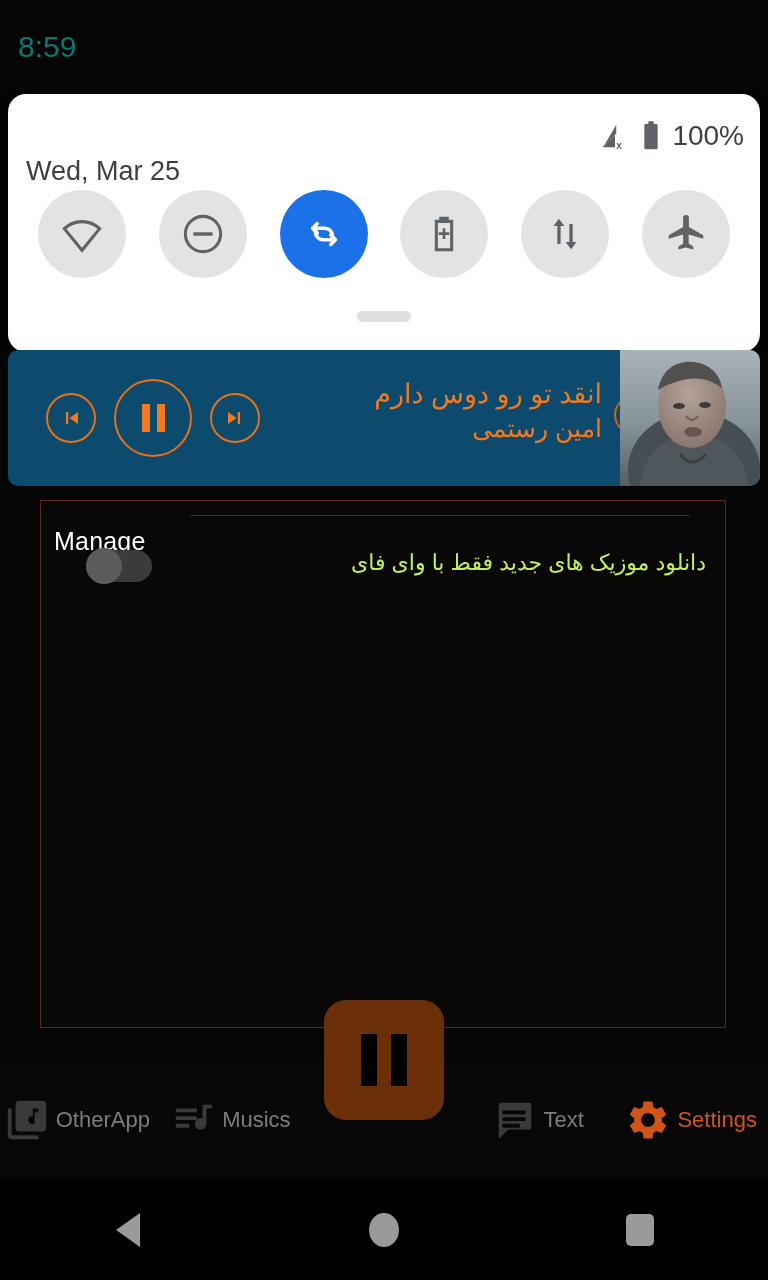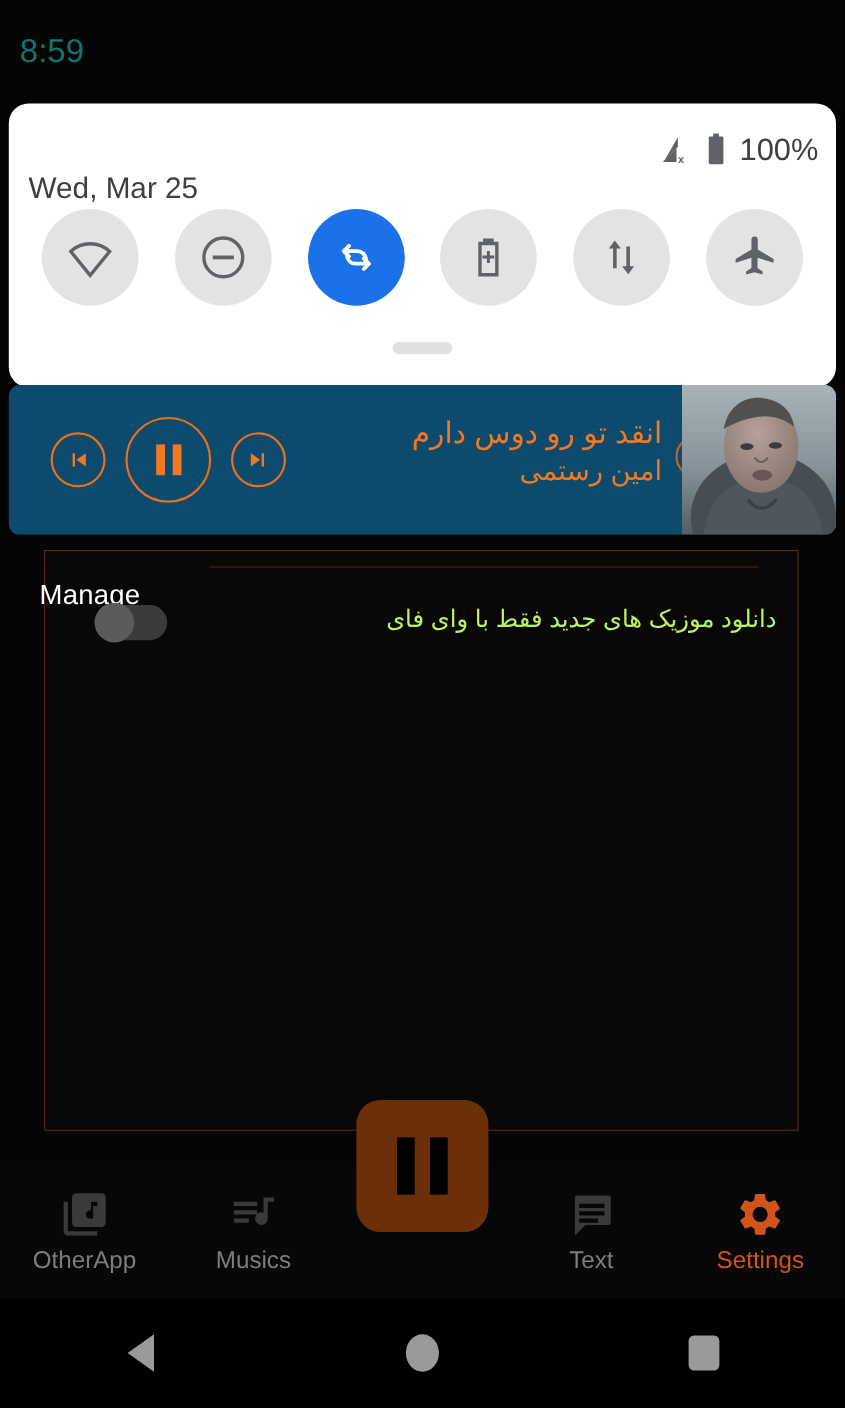--- a/index.html
+++ b/index.html
@@ -24,21 +24,21 @@
   }
   .panel-divider {
     position: absolute;
     left: 190px; right: 78px; top: 515px;
     height: 1px;
     background: #5c2a0e;
     opacity: .85;
   }
   .manage-label {
     position: absolute;
-    left: 36px; top: 527px;
+    left: 54px; top: 527px;
     font-size: 25px; color: #fff;
     letter-spacing: .2px;
   }
   .wifi-only-text {
     position: absolute;
     right: 62px; top: 550px;
     font-size: 22px; color: #bef264;
     direction: rtl;
   }
   .toggle {
@@ -70,21 +70,21 @@
   
   .bottom-nav {
     position: absolute;
     left: 0; right: 0; bottom: 100px;
     height: 120px;
     background: #070707;
     display: flex; align-items: center;
     z-index: 4;
   }
   .nav-item {
-    flex: 1; display: flex; flex-direction: column;
+    flex: 1; display: flex; flex-direction: row;
     align-items: center; justify-content: center; gap: 6px;
   }
   .nav-item.spacer { visibility: hidden; }
   .nav-label { font-size: 22px; color: #7d7d7d; }
   .nav-item.active .nav-label { color: #d1551a; }
   .nav-icon { width: 46px; height: 46px; display: block; }
 
   
   .sys-nav {
     position: absolute; left: 0; right: 0; bottom: 0;

